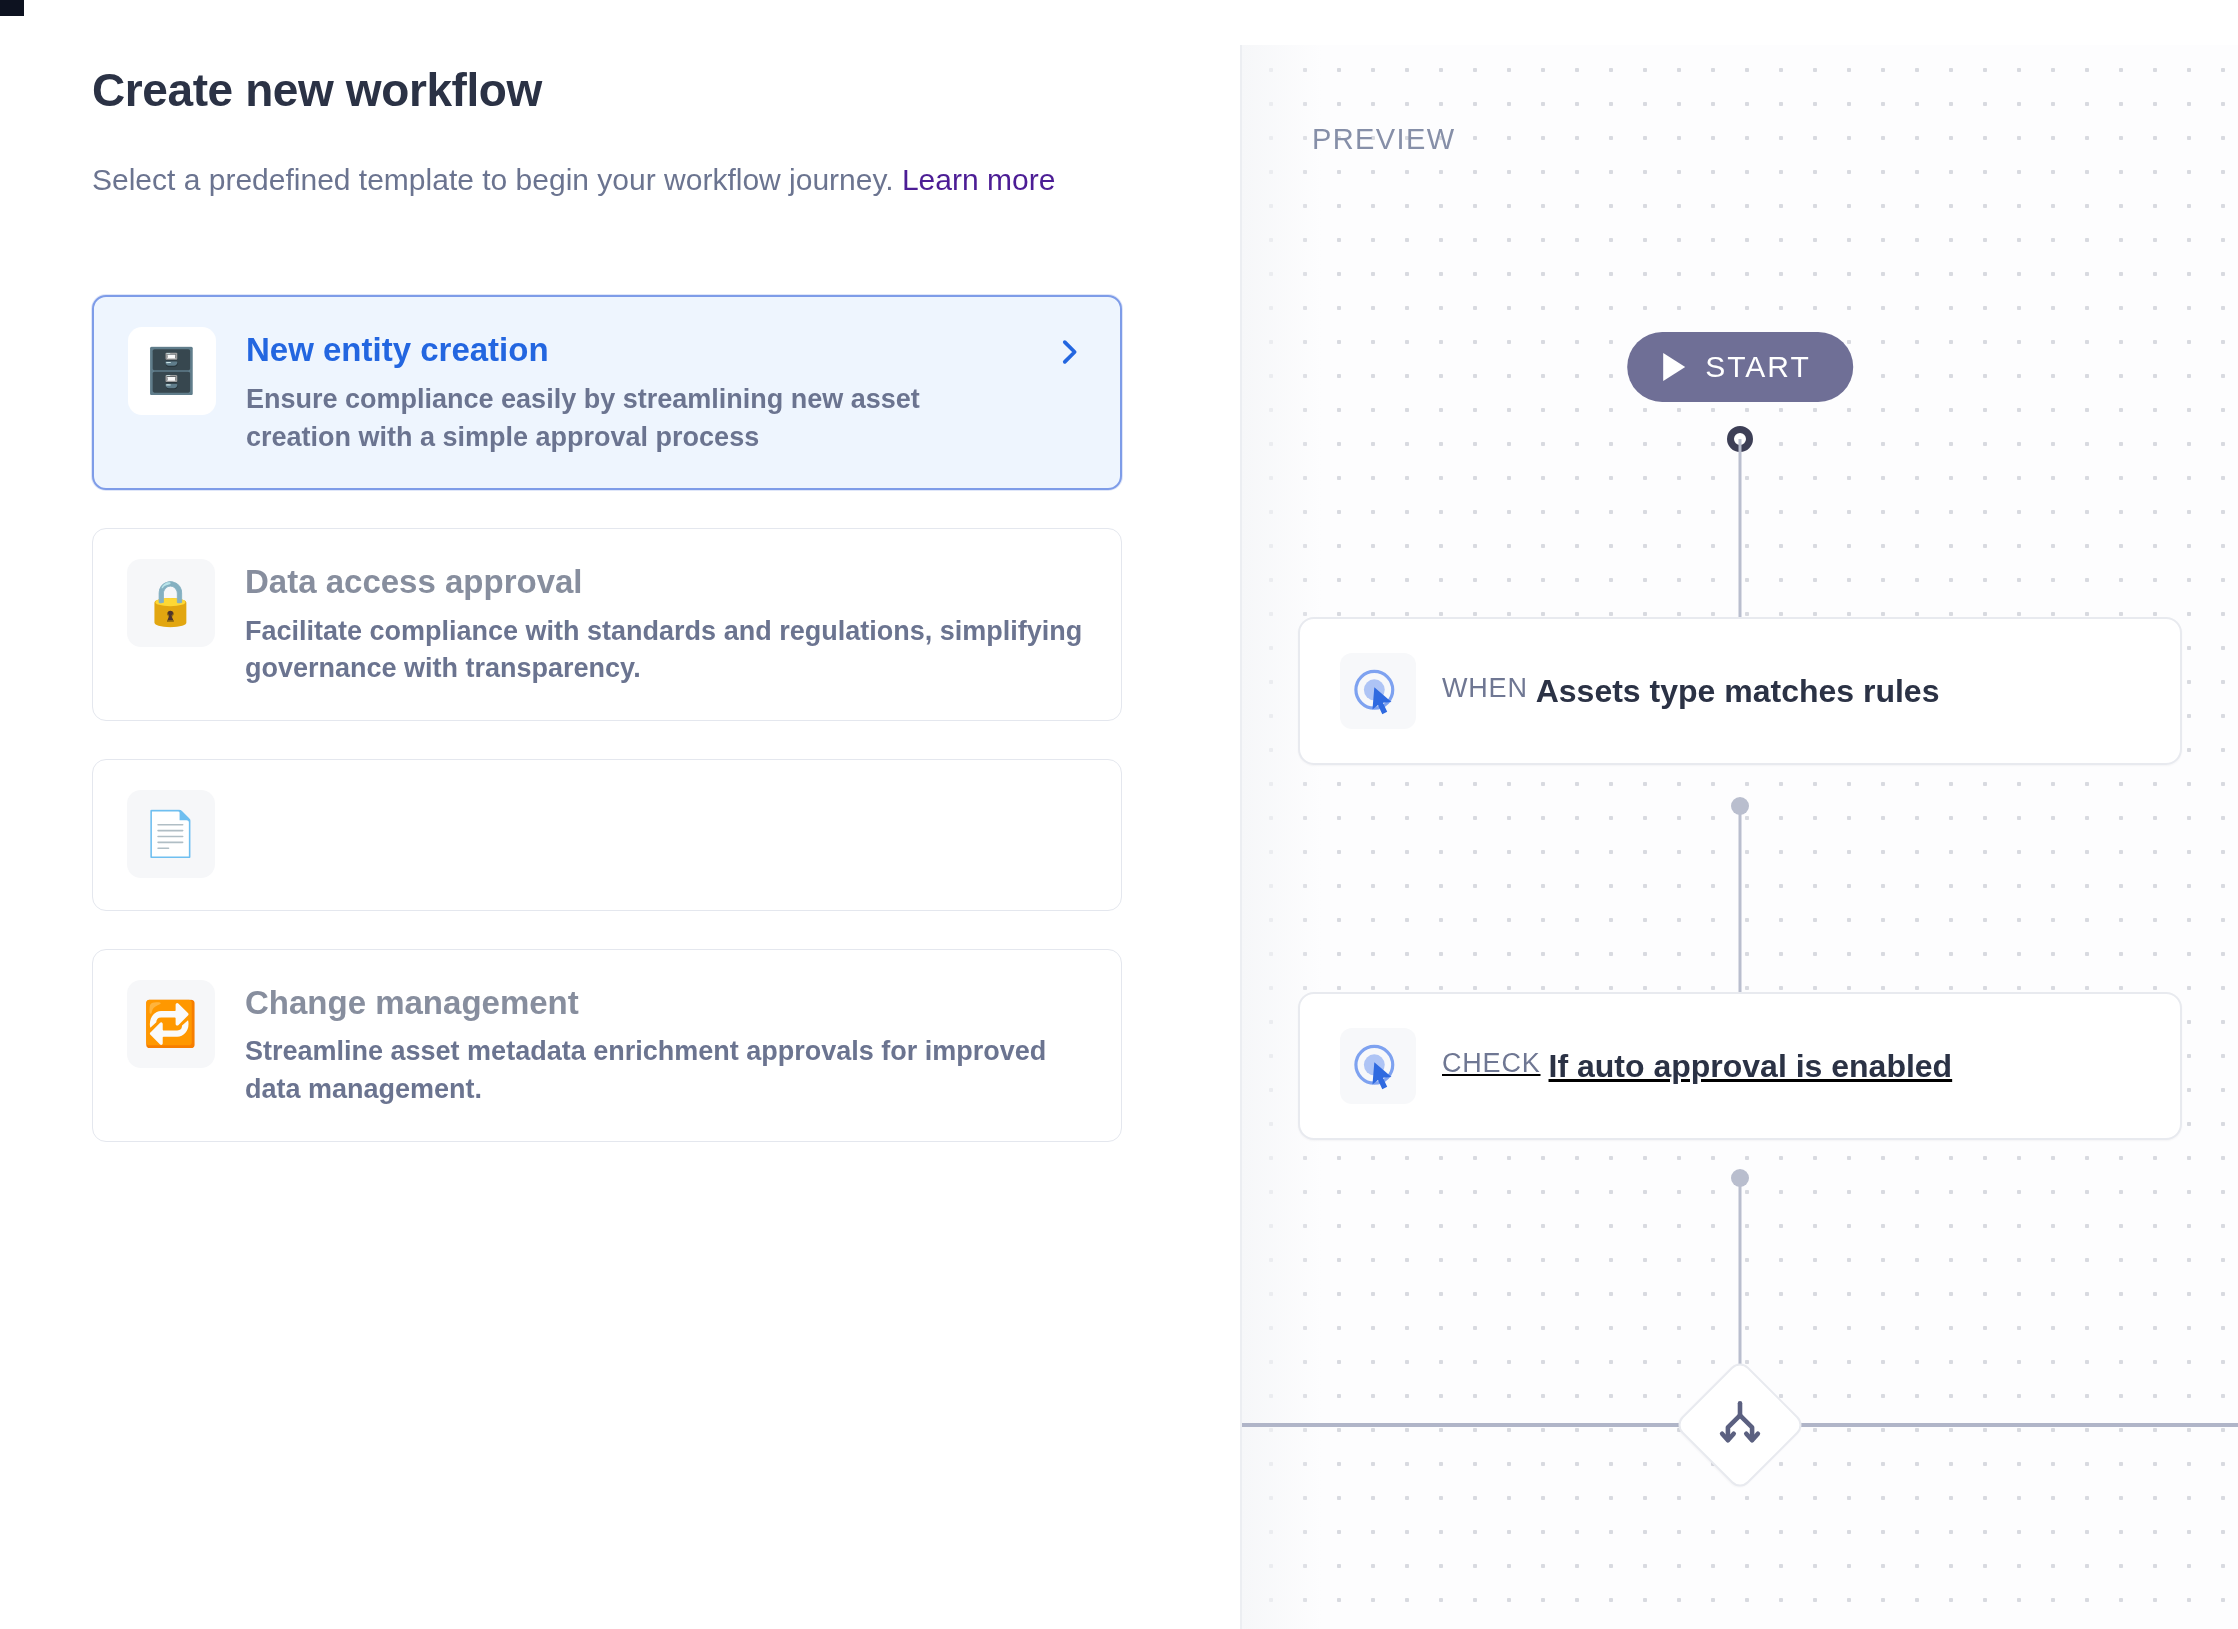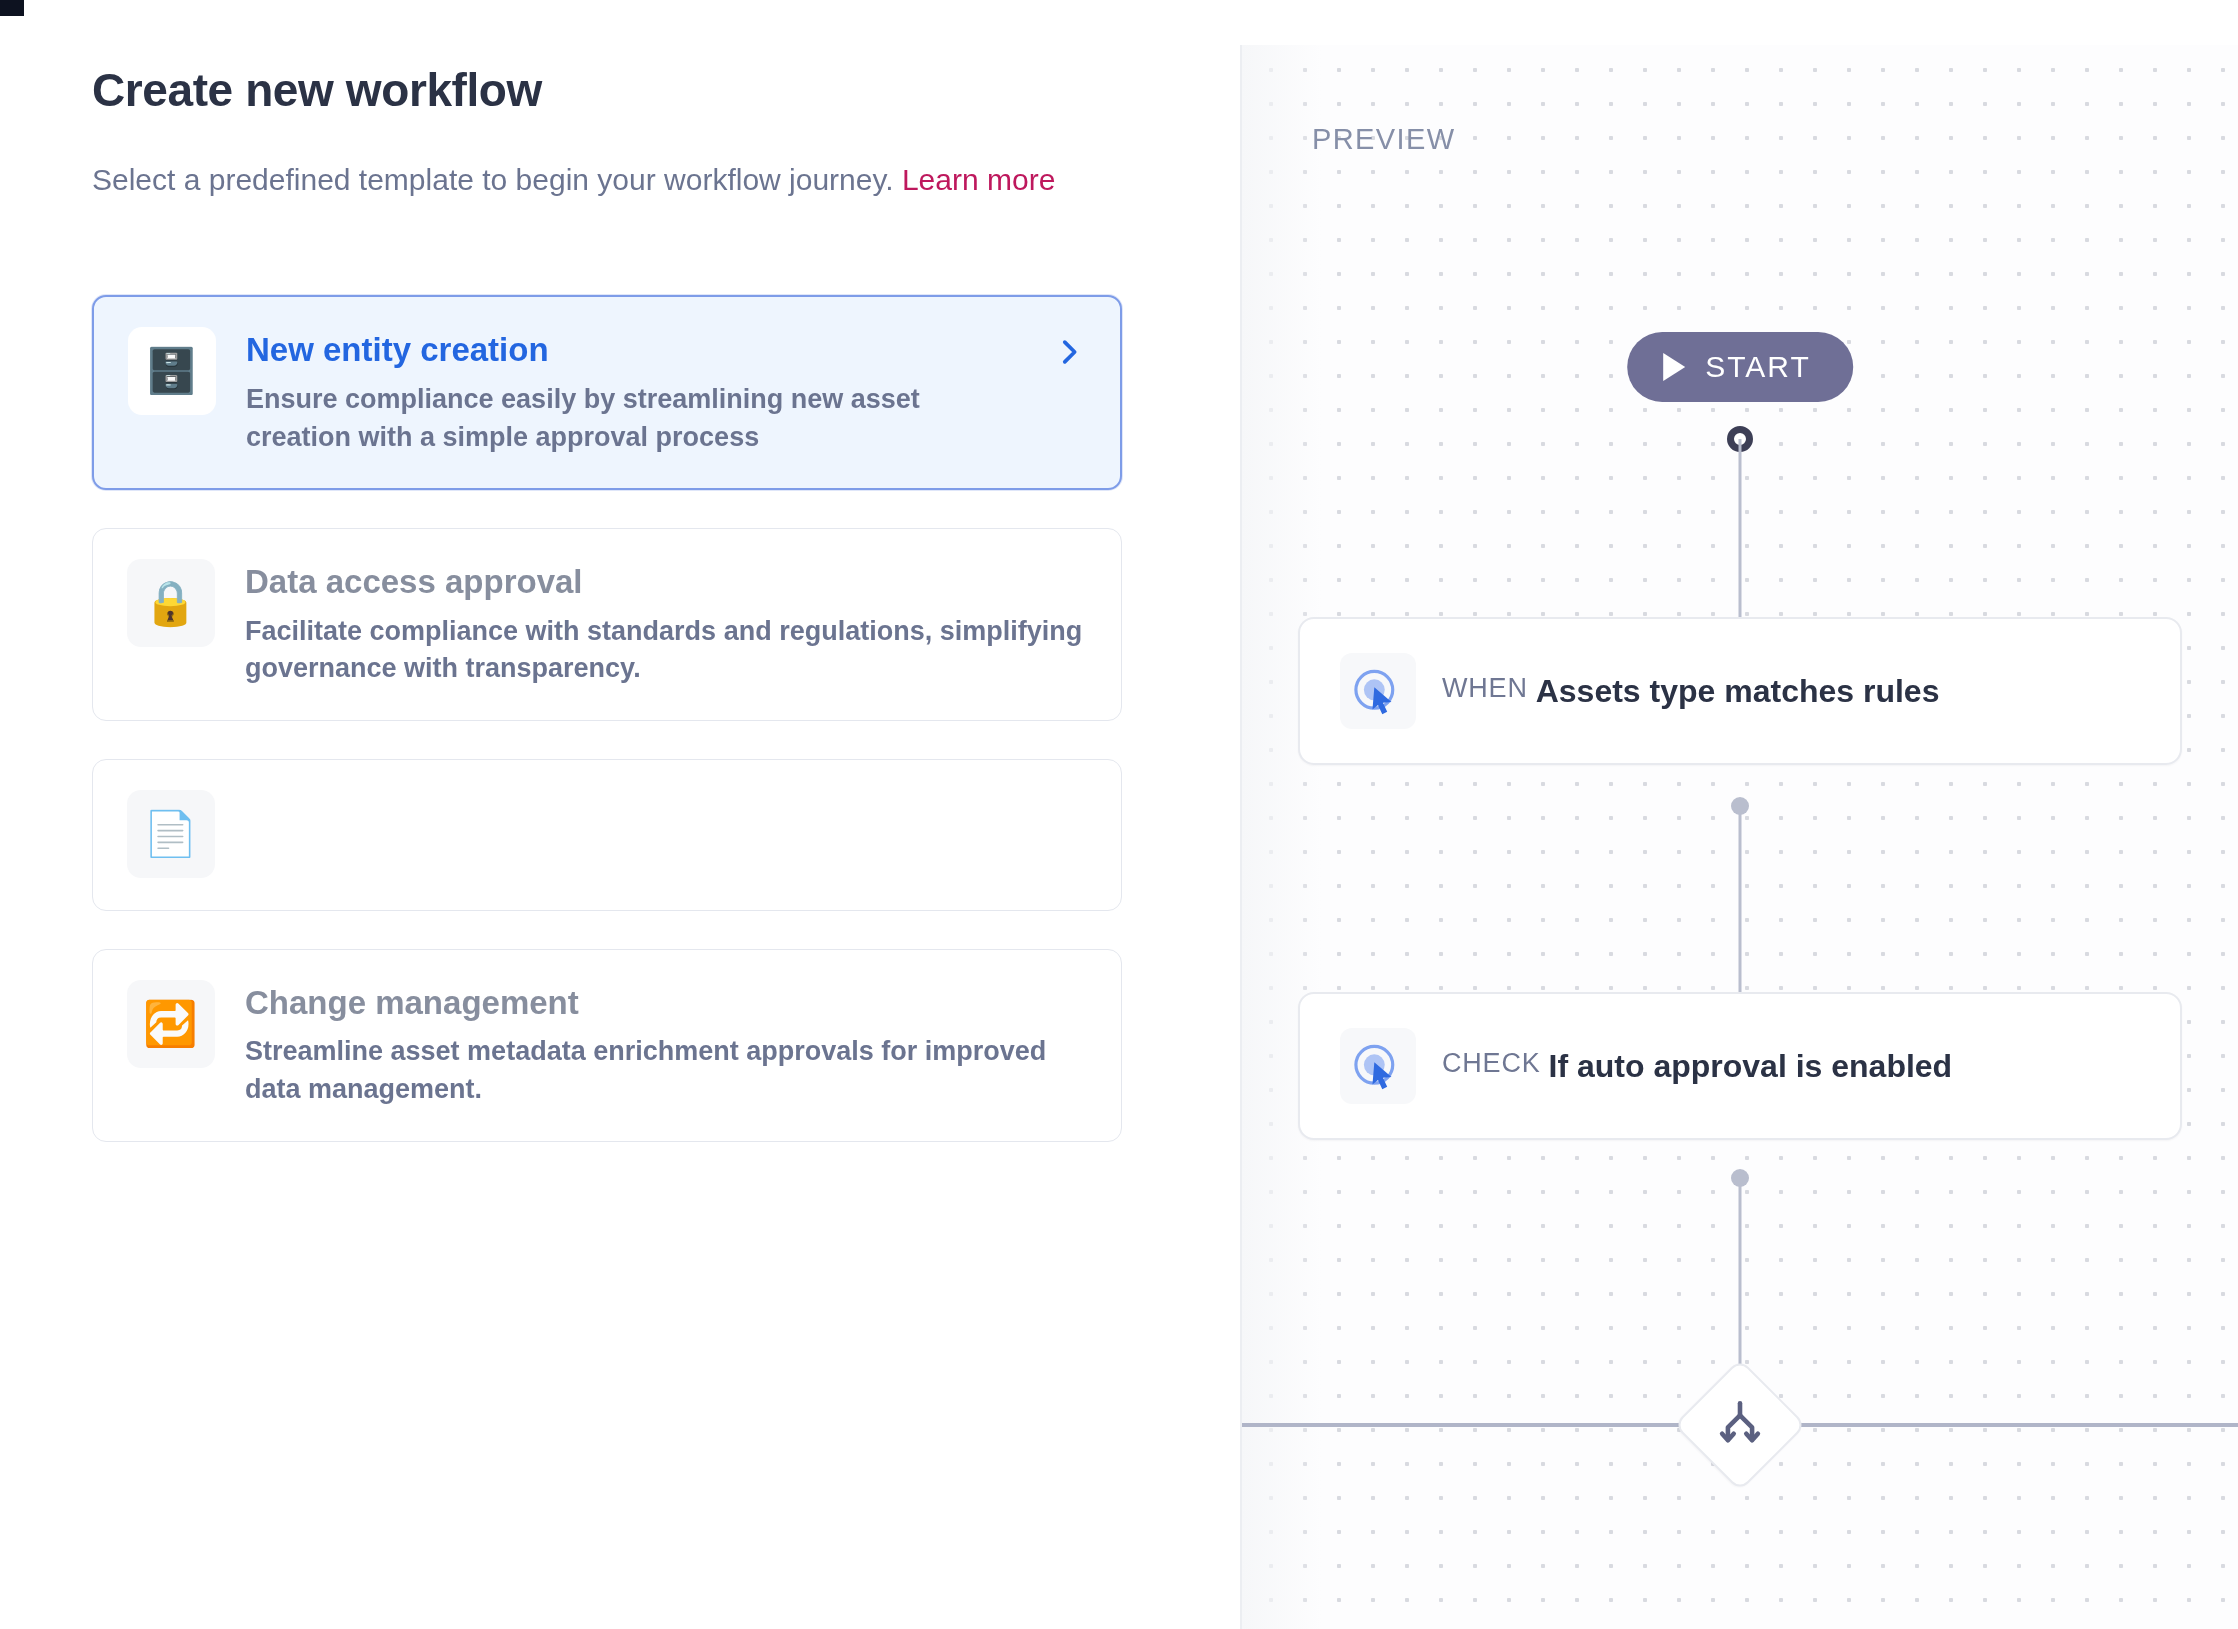--- a/index.html
+++ b/index.html
@@ -33,21 +33,21 @@
     margin-bottom: 42px;
   }
   .page-sub {
     font-size: 30px;
     color: #6b7490;
     line-height: 1.42;
     max-width: 1030px;
     font-weight: 400;
   }
   .learn-more {
-    color: #be185d;
+    color: #4c1d95;
     text-decoration: none;
     cursor: pointer;
   }
 
   .cards { margin-top: 94px; width: 1030px; }
 
   .card {
     position: relative;
     border: 1.5px solid #e4e7ee;
     border-radius: 14px;
@@ -302,21 +302,21 @@
       </div>
       <div class="node-text">
         <div class="node-kicker">WHEN</div>
         <div class="node-title">Assets type matches rules</div>
       </div>
     </div>
     <div class="node-dot" style="left:50%; top:761px; width:18px; height:18px;"></div>
 
     <div class="vline" style="top:761px; height:188px;"></div>
 
-    <div class="flow-node" style="left:56px; right:56px; top:947px;">
+    <div class="flow-node" style="left:56px; right:56px; top:947px;text-decoration:underline;">
       <div class="node-icon">
         <svg width="54" height="54" viewBox="0 0 44 44" fill="none">
           <circle cx="19" cy="21" r="15" stroke="#7ea2f0" stroke-width="2.6" fill="none"></circle>
           <circle cx="19" cy="21" r="8.5" fill="#aec4f5"></circle>
           <path d="M19 19 L33 31 L26 31.5 L29.5 39 L25.5 41 L22 33.5 L17.5 37 Z" fill="#2f6ae0"></path>
         </svg>
       </div>
       <div class="node-text">
         <div class="node-kicker">CHECK</div>
         <div class="node-title">If auto approval is enabled</div>

